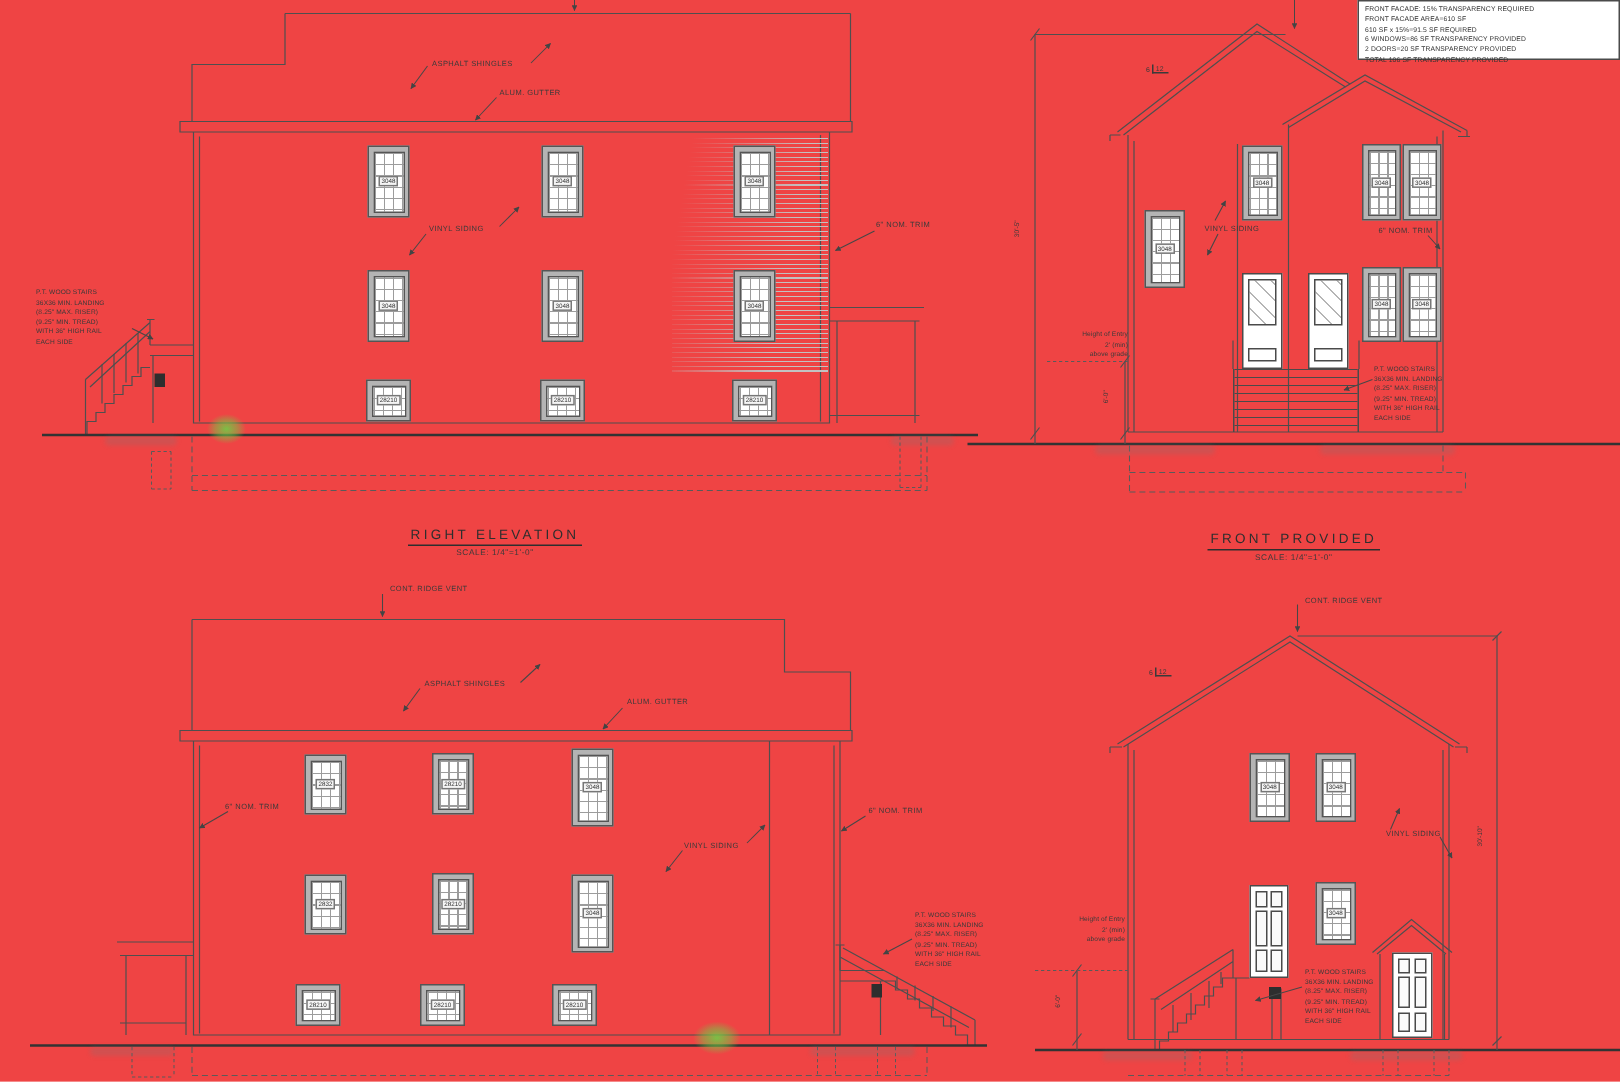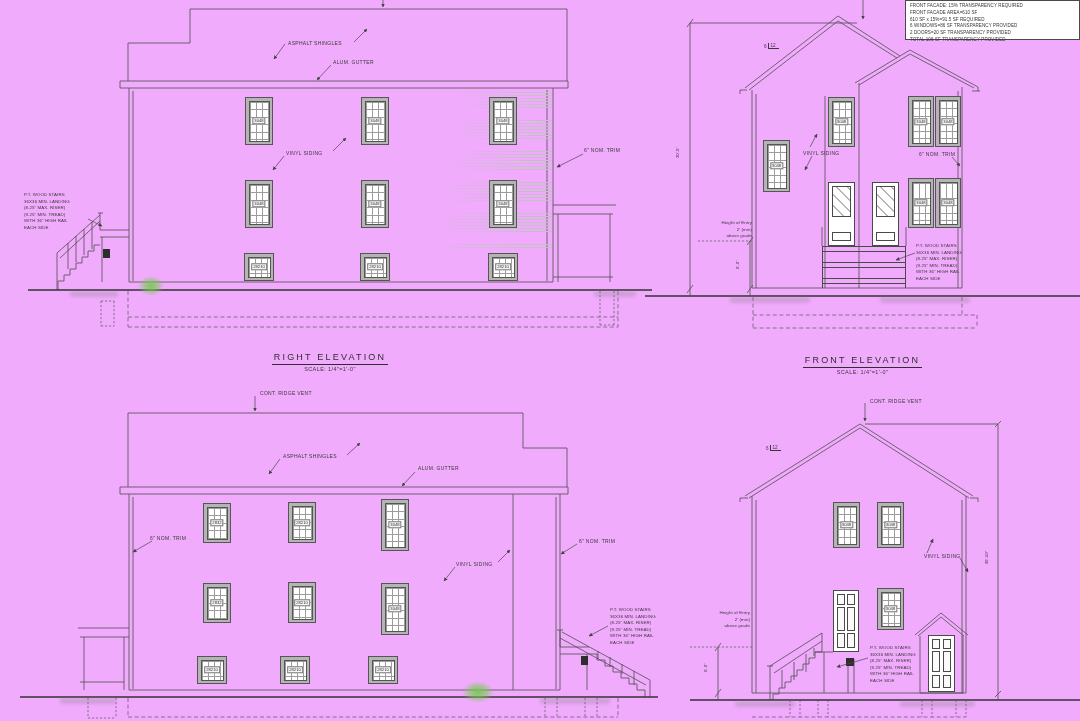--- a/index.html
+++ b/index.html
@@ -1,17 +1,17 @@
 <!DOCTYPE html>
 <html><head>
 <meta charset="utf-8">
 <style>
 *{margin:0;padding:0;box-sizing:border-box}
 body{background:#fff}
-.page{position:relative;width:1080px;height:721px;background:#f0abfc;overflow:hidden;
+.page{position:relative;width:1080px;height:721px;background:#ef4444;overflow:hidden;
   font-family:"Liberation Sans",sans-serif;color:#3d3d3d}
 .elev{position:absolute;overflow:hidden}
 .elev svg{position:absolute;left:0;top:0}
 .lbl{position:absolute;font-size:5px;letter-spacing:.3px;white-space:nowrap;color:#3a3a3a;z-index:5}
 .note{position:absolute;font-size:4.4px;line-height:1.5;letter-spacing:.1px;white-space:pre-line;color:#3a3a3a;z-index:5}
 .note.r{text-align:right}
 .clipped{position:absolute;font-size:4.5px;white-space:nowrap;color:#3a3a3a;z-index:5}
 .win{position:absolute;background:#b4b4b4;border:1px solid #555;padding:2.5px;z-index:4}
 .glass{width:100%;height:100%;border:.8px solid #555;background-color:#fff;
   background-image:repeating-linear-gradient(90deg,#9c9c9c 0 .7px,transparent .7px 6px),
@@ -189,21 +189,21 @@
     <div class="door" style="left:188px;top:182px;width:27px;height:64px">
       <div class="dglass"></div>
       <div class="dpanel"></div>
     </div>
     <div class="door" style="left:232px;top:182px;width:27px;height:64px">
       <div class="dglass"></div>
       <div class="dpanel"></div>
     </div>
     <div class="stoop" style="left:182px;top:246px;width:84px;height:42px"></div>
     <div class="titleblock" style="left:135px;top:349px;width:175px">
-      <div class="title">FRONT ELEVATION</div>
+      <div class="title">FRONT PROVIDED</div>
       <div class="scalelbl">SCALE: 1/4"=1'-0"</div>
     </div>
   <div class="win" style="left: 123px; top: 140px; width: 27px; height: 52px;">
         <div class="glass"></div>
         <div class="wcode">3048</div>
       </div>
       <div class="win" style="left: 188px; top: 97px; width: 27px; height: 50px;">
         <div class="glass"></div>
         <div class="wcode">3048</div>
       </div>

